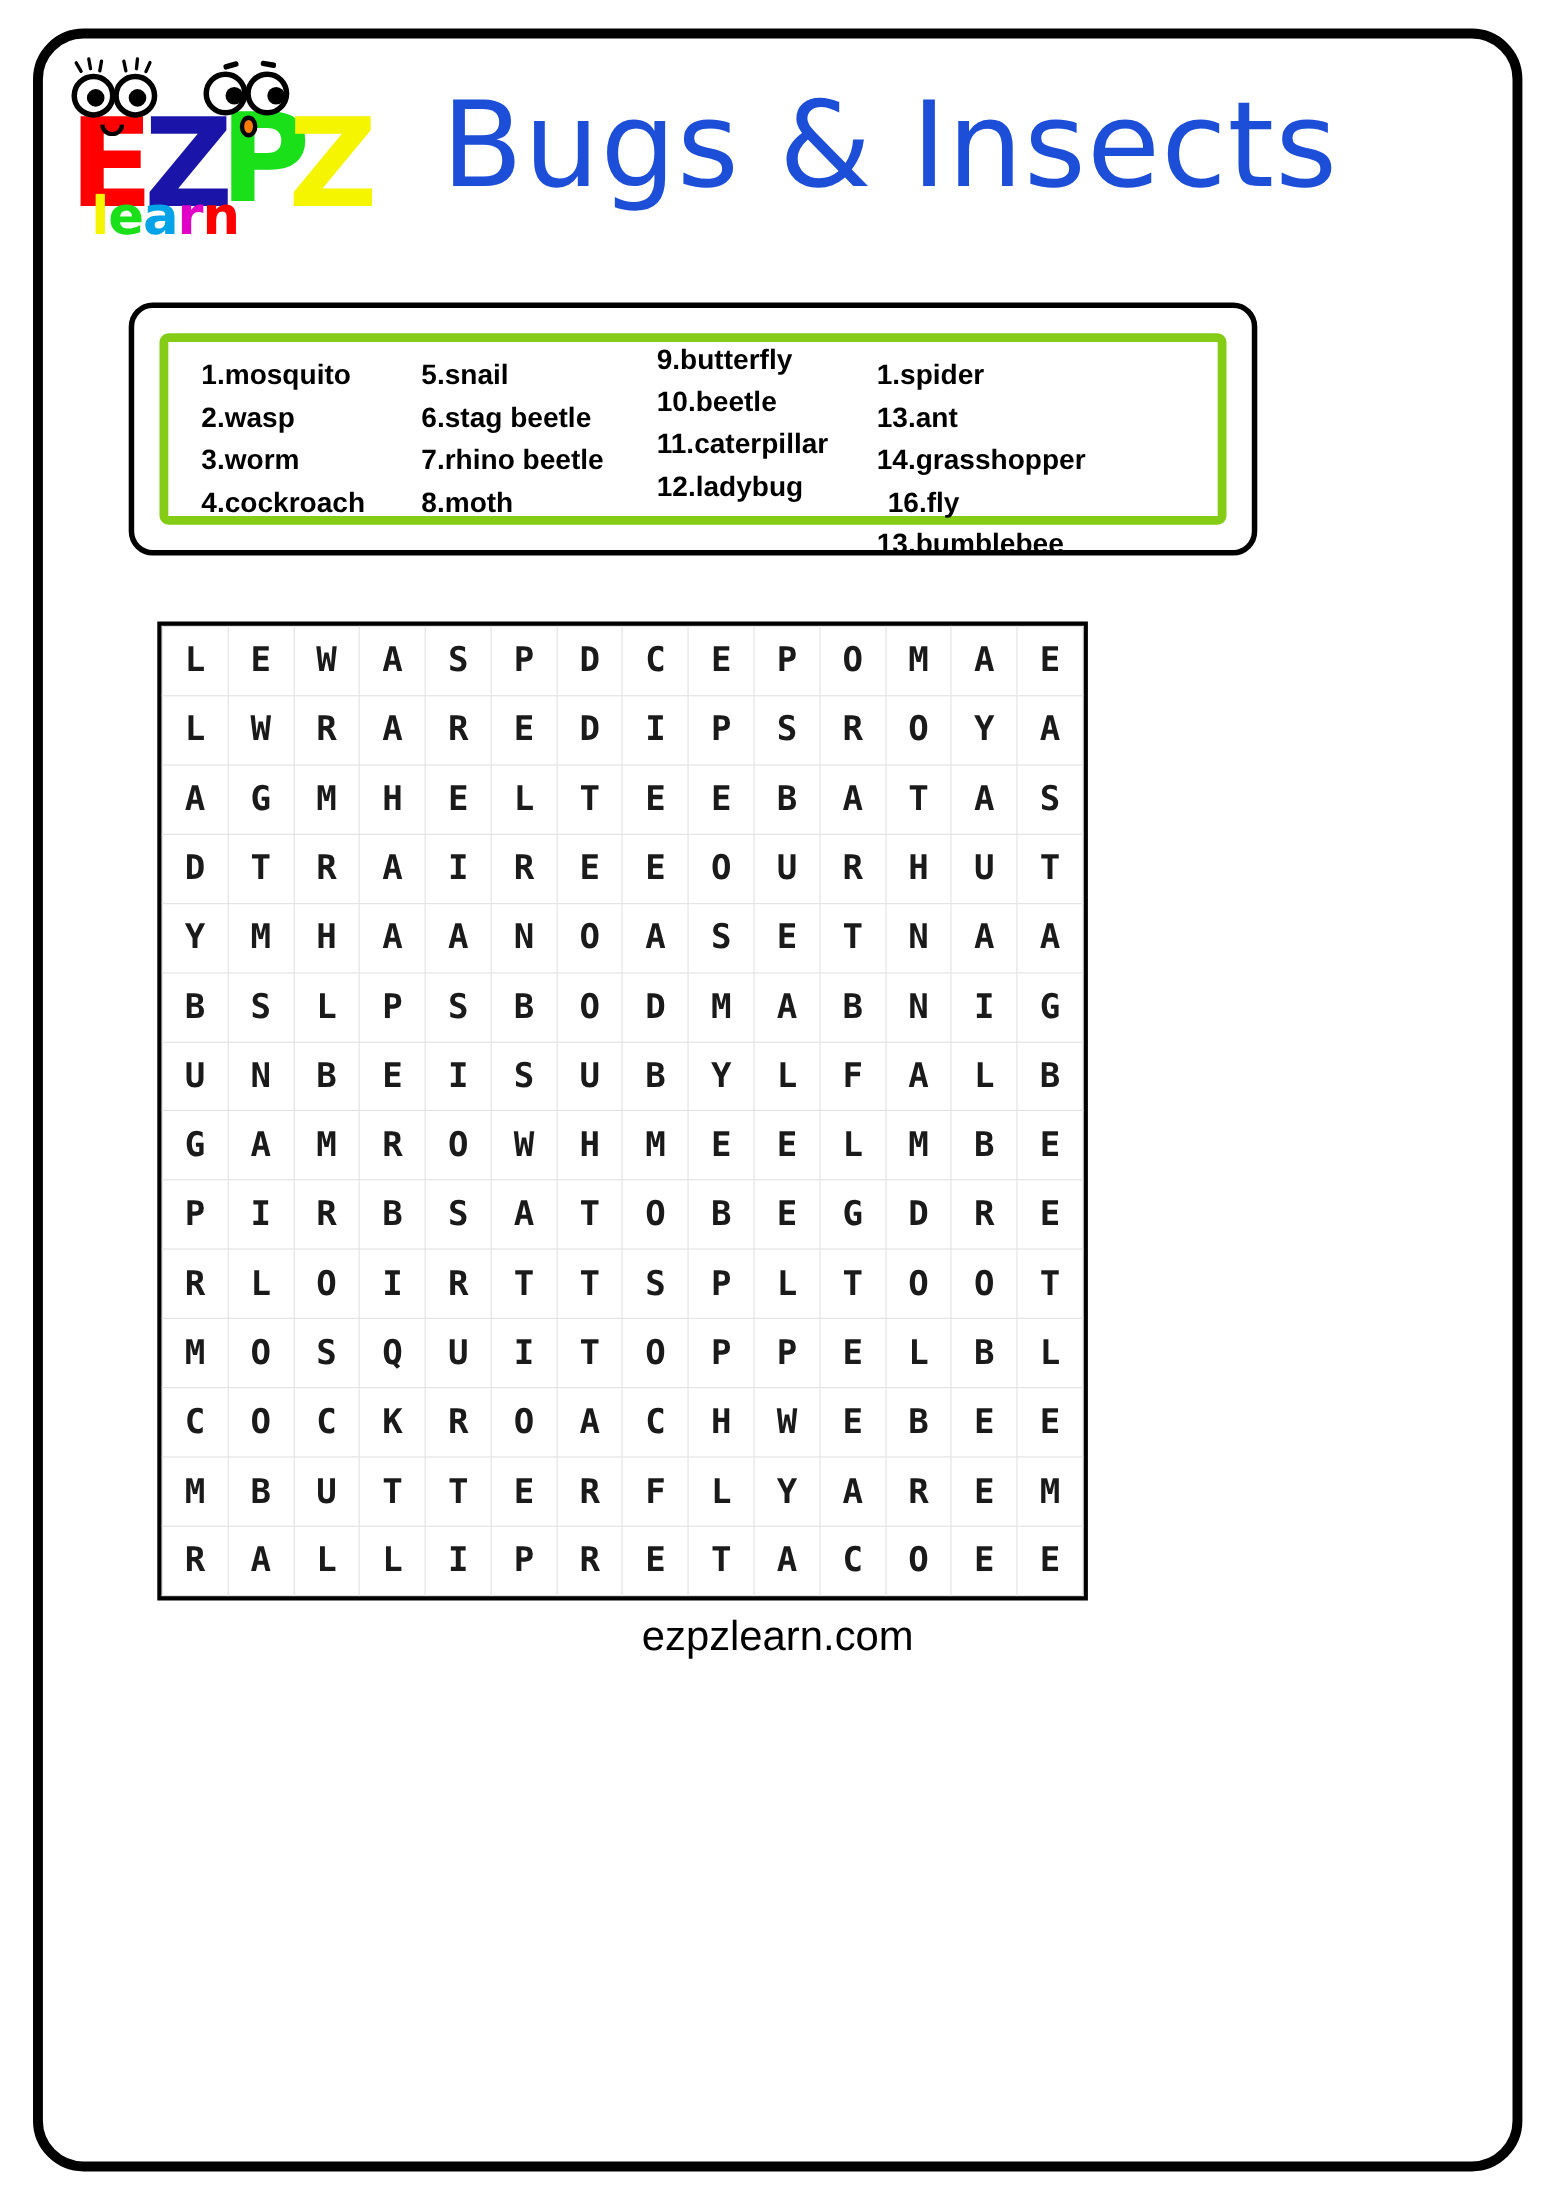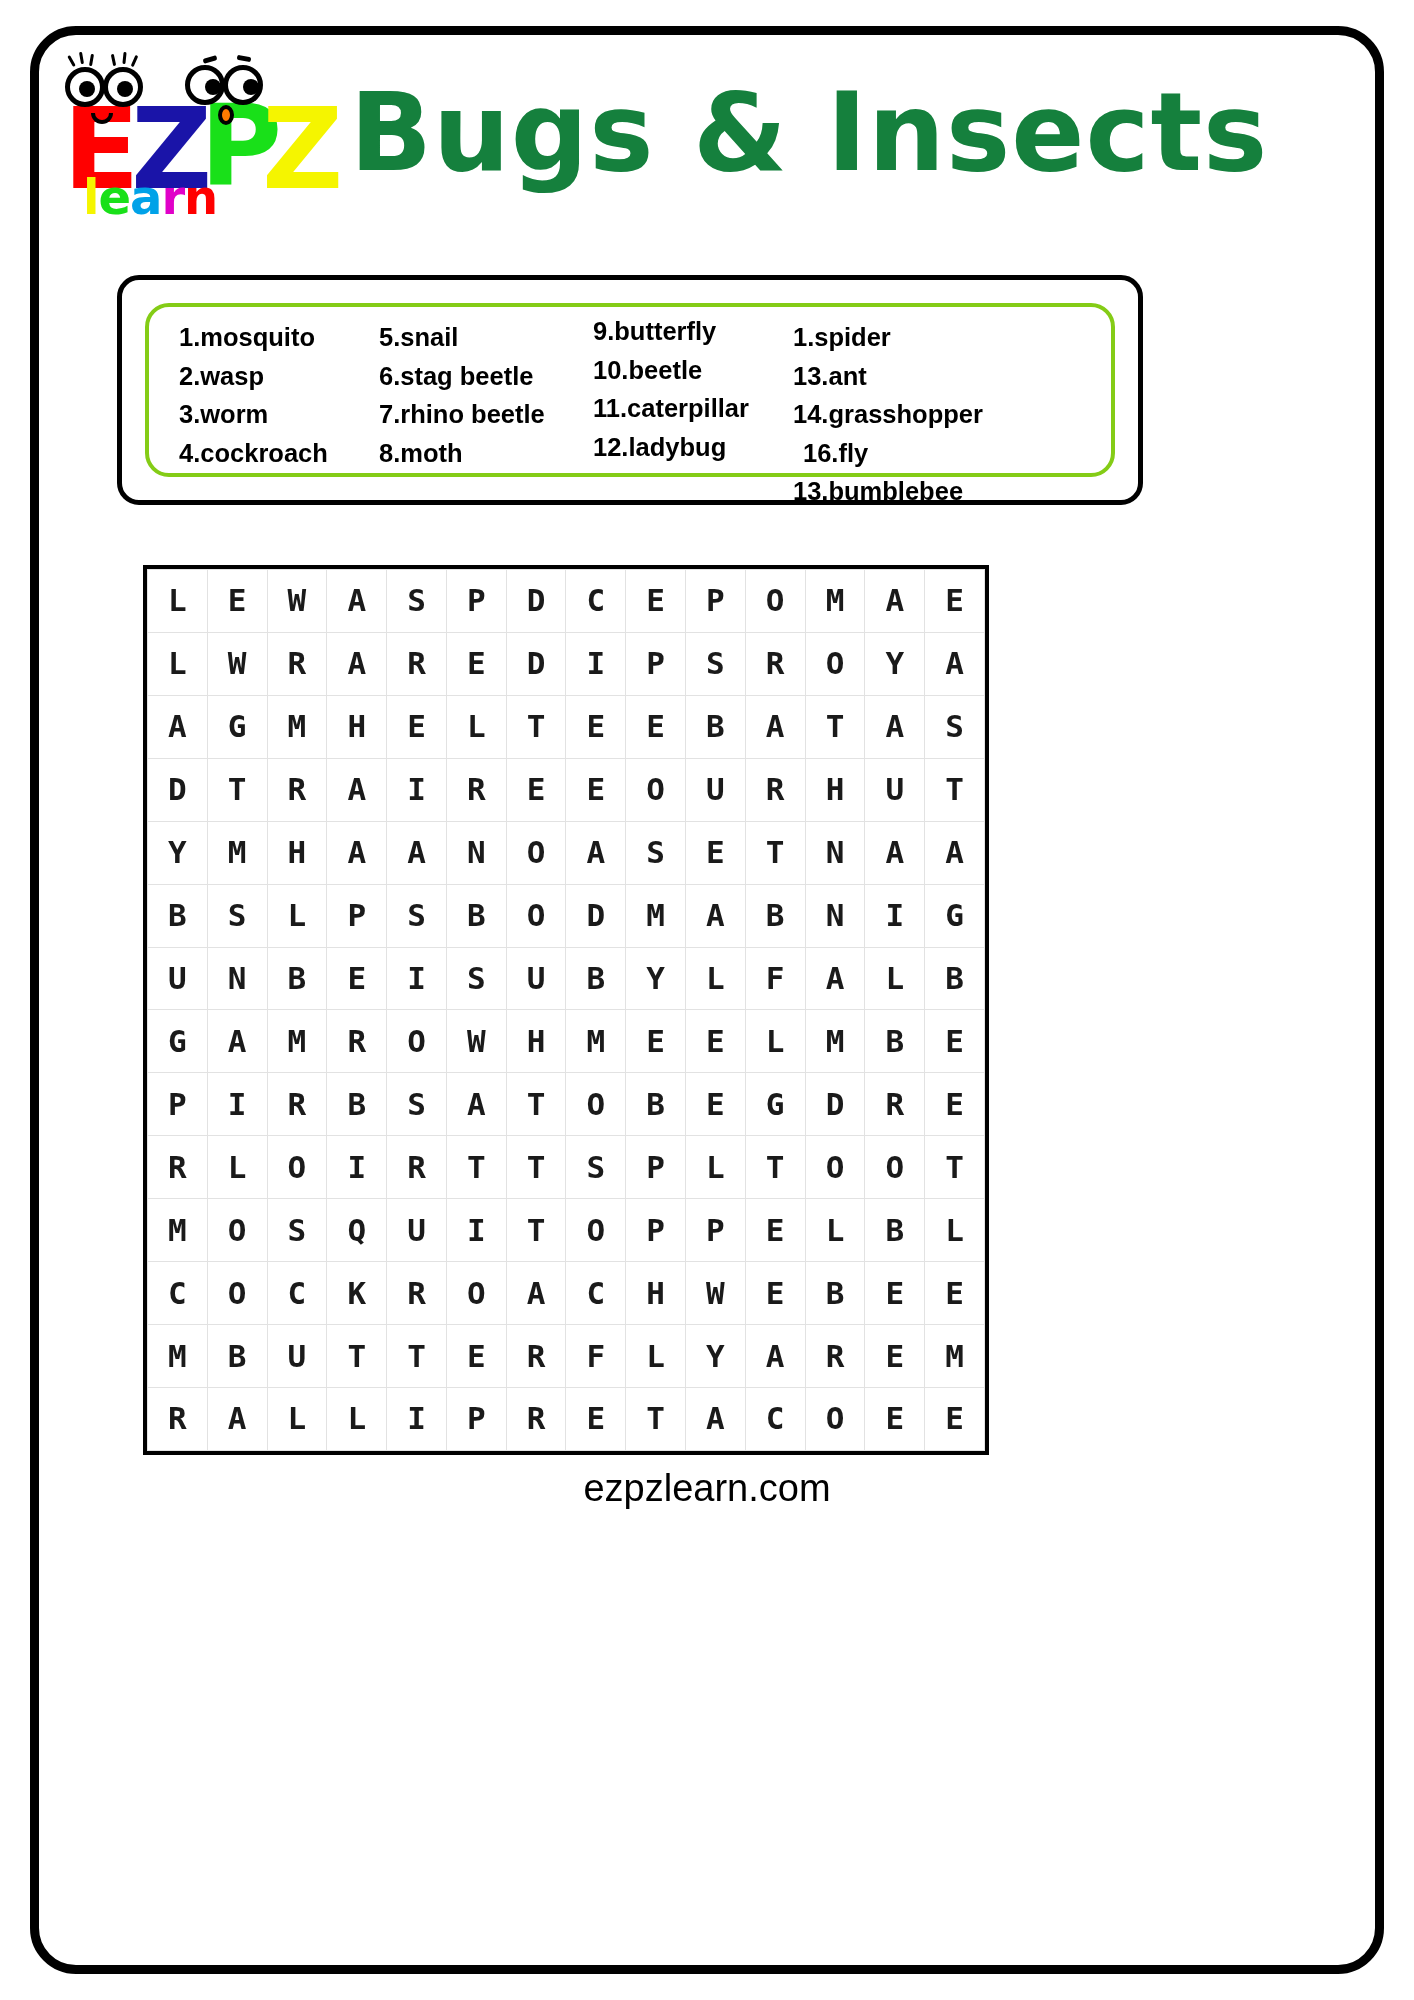--- a/index.html
+++ b/index.html
@@ -110,24 +110,24 @@
   }
 
   
   #title {
     position: absolute;
     left: 240px;
     top: 36px;
     width: 1060px;
     text-align: center;
     font-family: "DejaVu Sans", sans-serif;
-    font-weight: bold;
+    font-weight: normal;
     font-size: 108px;
     letter-spacing: 1px;
-    color: #15803d;
+    color: #1d4ed8;
     line-height: 1.15;
     white-space: nowrap;
   }
 
   
   #wordlist-outer {
     position: absolute;
     left: 78px;
     top: 240px;
     width: 1026px;
@@ -135,22 +135,22 @@
     border: 5px solid #000;
     border-radius: 22px;
     background: #fff;
   }
   #wordlist-inner {
     position: absolute;
     left: 23px;
     top: 23px;
     right: 23px;
     bottom: 23px;
-    border: 4px solid #84cc16;
-    border-radius: 24px;
+    border: 8px solid #84cc16;
+    border-radius: 8px;
     background: #fff;
   }
   #wordlist-cols {
     position: absolute;
     left: 0; top: 0; right: 0; bottom: 0;
     display: flex;
     padding: 18px 0 0 30px;
   }
   .wl-col {
     display: flex;

